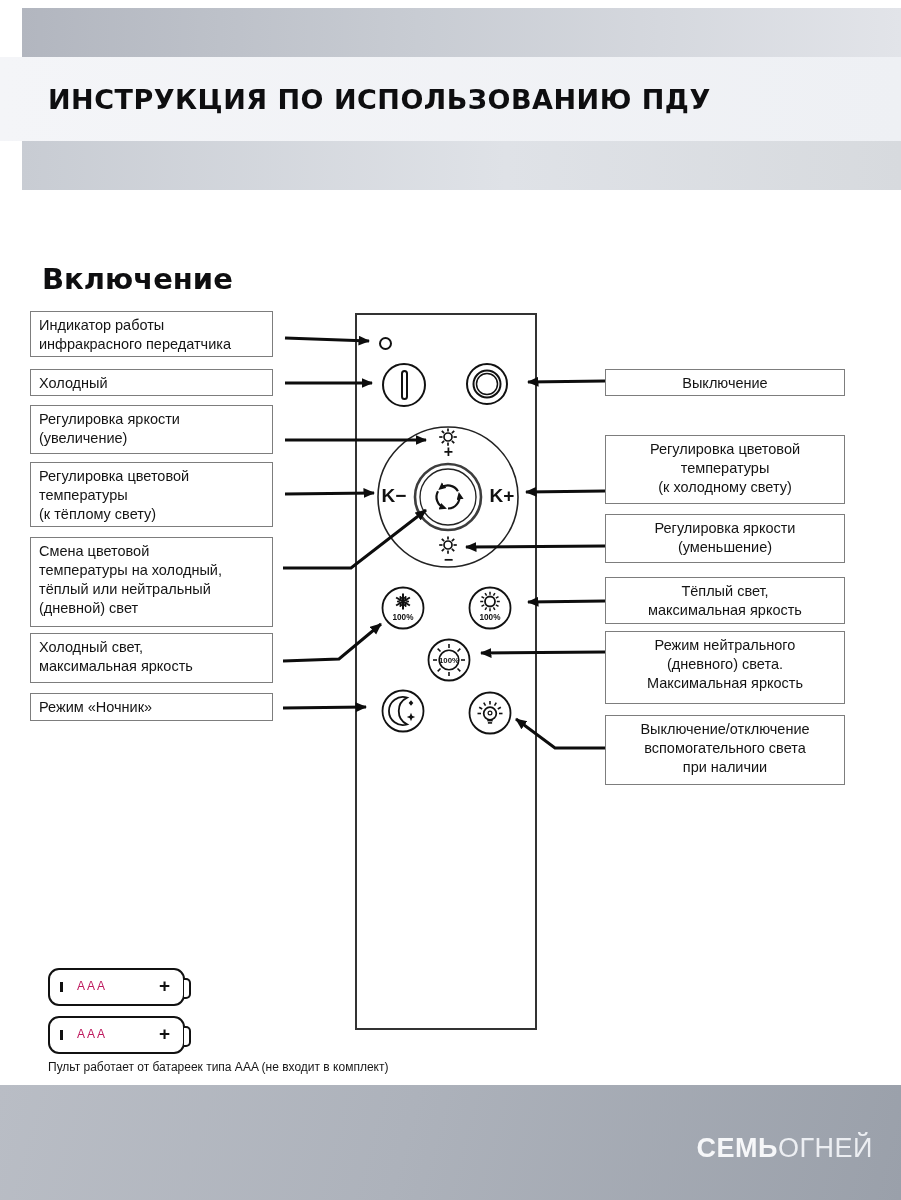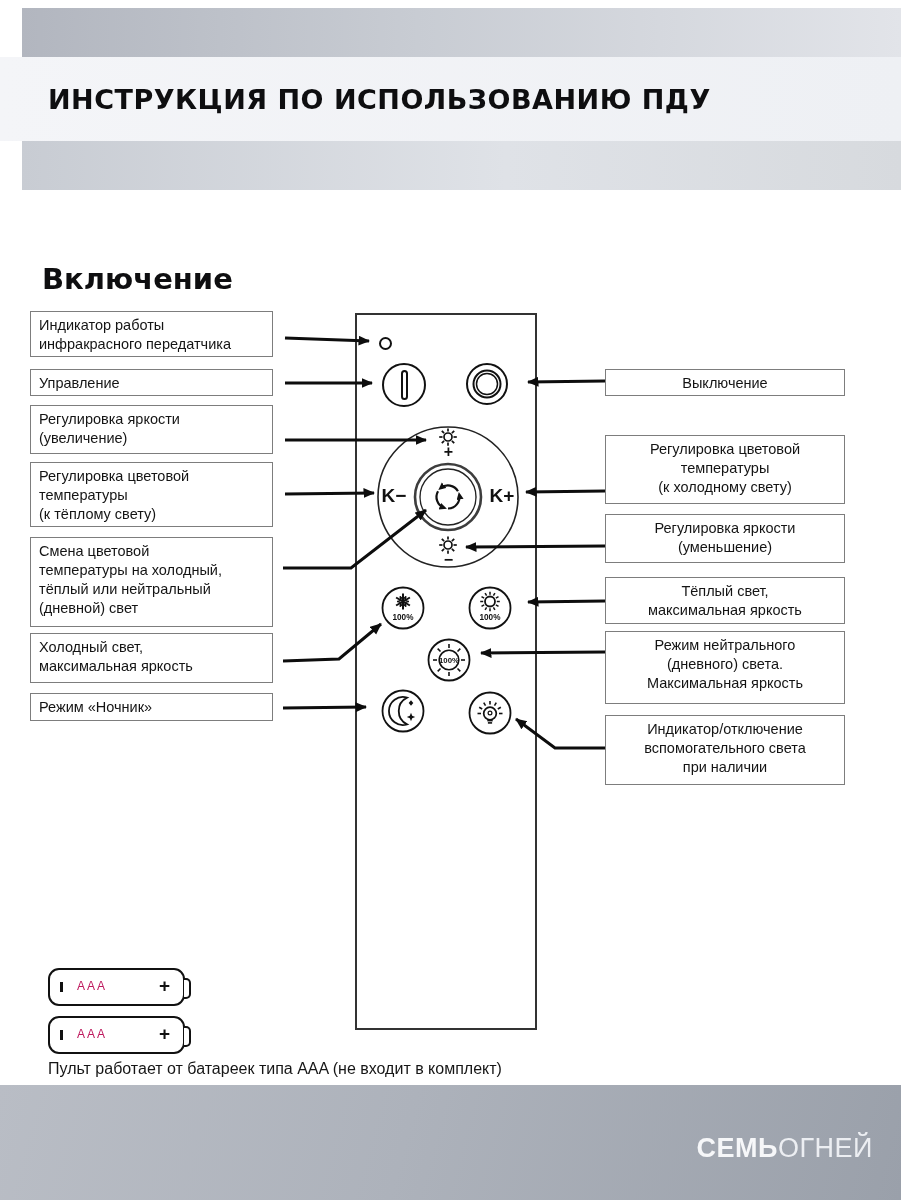--- a/index.html
+++ b/index.html
@@ -38,21 +38,21 @@
   
   .battery{position:absolute;left:48px;width:137px;height:38px;border:2.5px solid #111;
            border-radius:11px;background:#fff;box-sizing:border-box;}
   .battery .tick{position:absolute;left:10px;top:50%;margin-top:-5px;width:2.5px;height:10px;background:#111;}
   .battery .cell-label{position:absolute;left:27px;top:50%;transform:translateY(-54%);
                        font-size:12px;letter-spacing:2px;color:#be185d;}
   .battery .plus{position:absolute;right:13px;top:50%;transform:translateY(-56%);
                  font-size:19px;font-weight:bold;color:#111;}
   .battery .nub{position:absolute;right:-7.5px;top:8px;width:5px;height:17px;background:#fff;
                 border:2.5px solid #111;border-left:none;border-radius:0 5px 5px 0;}
-  .battery-note{position:absolute;left:48px;top:1060px;font-size:16px;color:#161616;}
+  .battery-note{position:absolute;left:48px;top:1060px;font-size:12px;color:#161616;}
   
   .band-bottom{position:absolute;left:0;right:0;top:1085px;height:115px;
                background:linear-gradient(105deg,#b9bdc5 0%,#adb2bb 45%,#9aa0aa 100%);}
   .brand{position:absolute;right:28px;top:48px;font-size:27px;letter-spacing:0.5px;color:#f6f7f9;}
   .brand .b{font-weight:bold;margin-left:37px;}
   .brand .l{font-weight:normal;color:#eceef2;}
   
   .overlay{position:absolute;left:0;top:0;pointer-events:none;}
 </style>
 </head>
@@ -63,21 +63,21 @@
   <div class="band-top"></div>
   <div class="band-title">
     <h1>ИНСТРУКЦИЯ ПО ИСПОЛЬЗОВАНИЮ ПДУ</h1>
   </div>
   <div class="band-mid"></div>
 
   <h2 class="section-title">Включение</h2>
 
   <div class="label-box lb-left" style="top:311px;height:46px">Индикатор работы
 инфракрасного передатчика</div>
-  <div class="label-box lb-left" style="top:369px;height:27px">Управление</div>
+  <div class="label-box lb-left" style="top:369px;height:27px">Холодный</div>
   <div class="label-box lb-left" style="top:405px;height:49px">Регулировка яркости
 (увеличение)</div>
   <div class="label-box lb-left" style="top:462px;height:65px">Регулировка цветовой
 температуры
 (к тёплому свету)</div>
   <div class="label-box lb-left" style="top:537px;height:90px">Смена цветовой
 температуры на холодный,
 тёплый или нейтральный
 (дневной) свет</div>
   <div class="label-box lb-left" style="top:633px;height:50px">Холодный свет,
@@ -88,21 +88,21 @@
   <div class="label-box lb-right" style="top:435px;height:69px">Регулировка цветовой
 температуры
 (к холодному свету)</div>
   <div class="label-box lb-right" style="top:514px;height:49px">Регулировка яркости
 (уменьшение)</div>
   <div class="label-box lb-right" style="top:577px;height:47px">Тёплый свет,
 максимальная яркость</div>
   <div class="label-box lb-right" style="top:631px;height:73px">Режим нейтрального
 (дневного) света.
 Максимальная яркость</div>
-  <div class="label-box lb-right" style="top:715px;height:70px">Индикатор/отключение
+  <div class="label-box lb-right" style="top:715px;height:70px">Выключение/отключение
 вспомогательного света
 при наличии</div>
 
   <div class="remote">
     <div class="ir-dot"></div>
 
     <div class="btn-power">
       <div class="bar"></div>
     </div>
 

